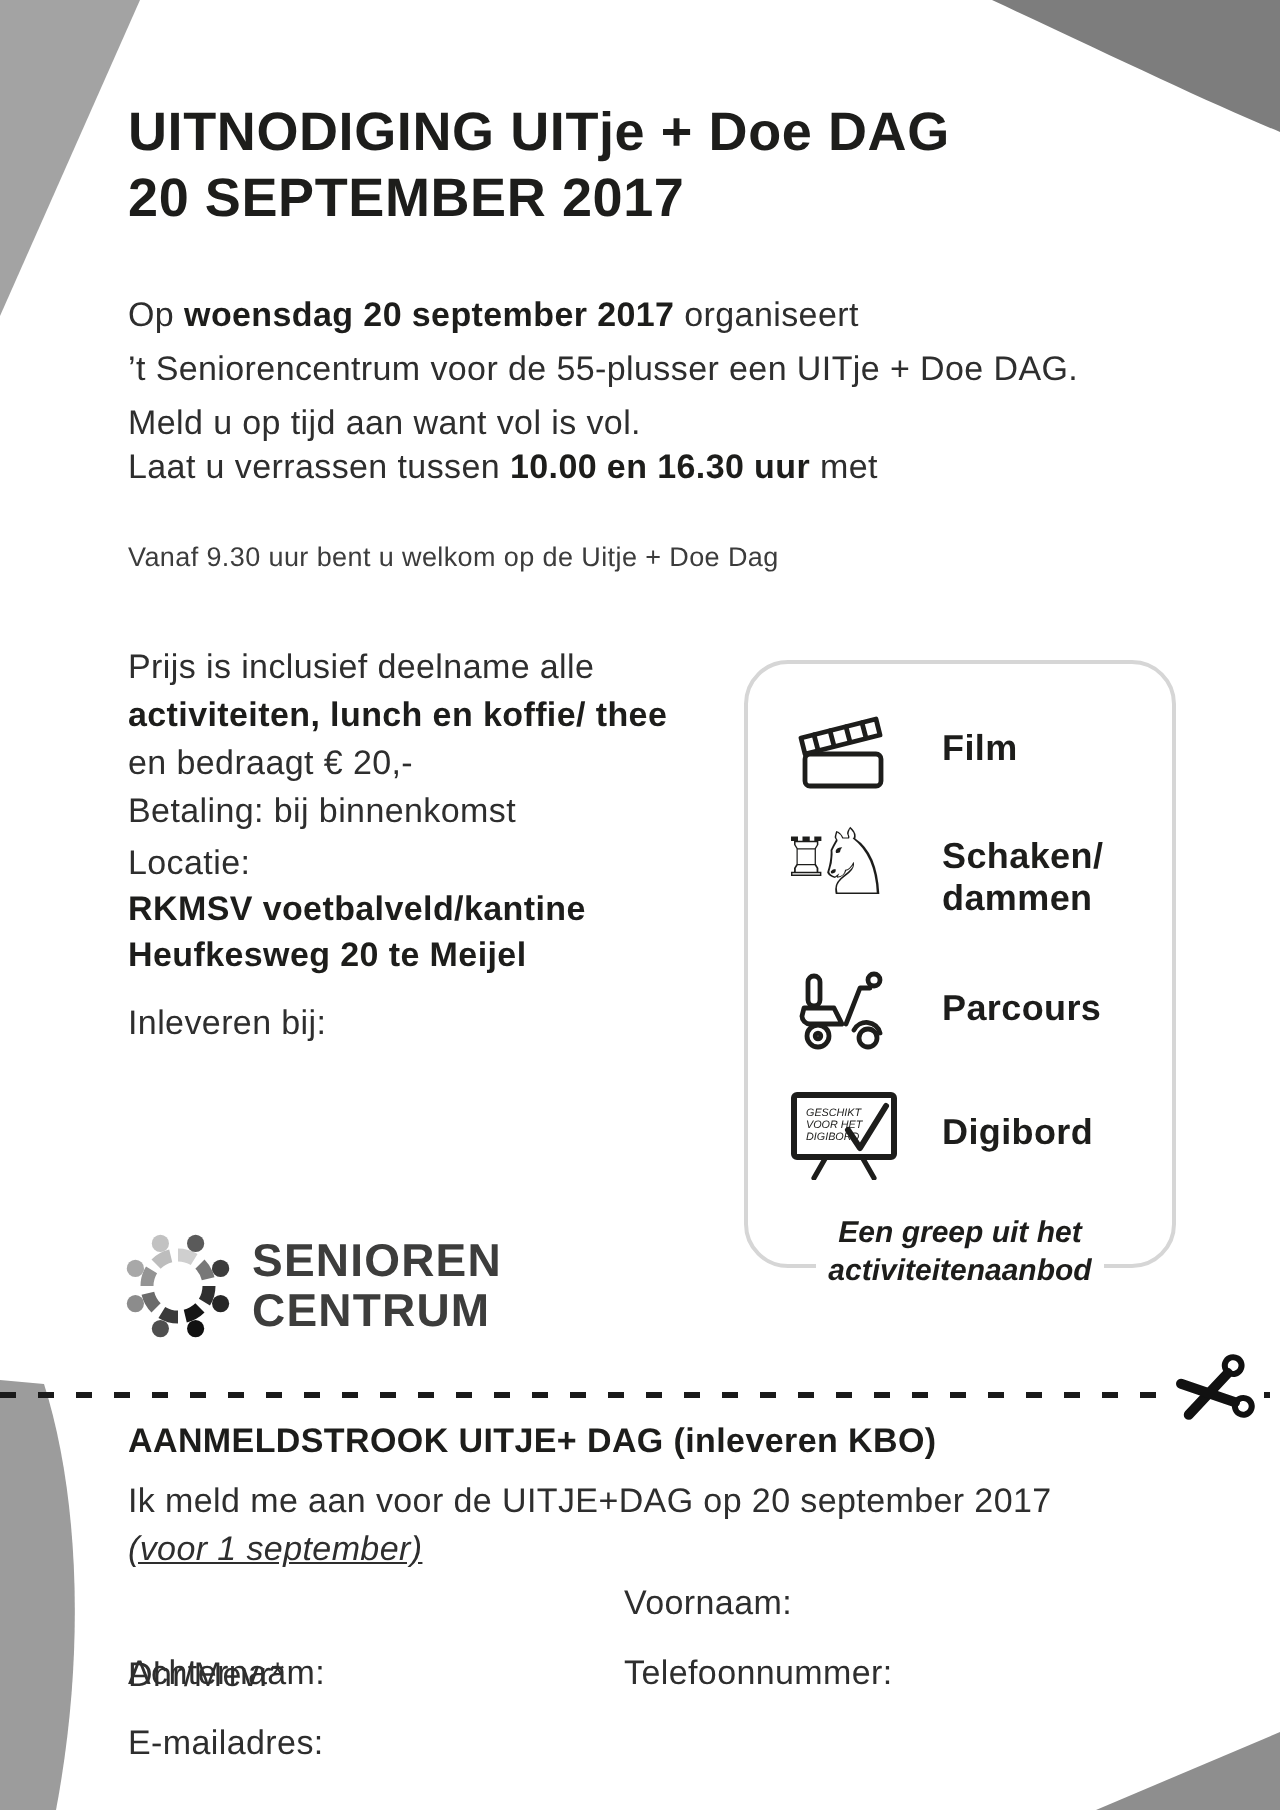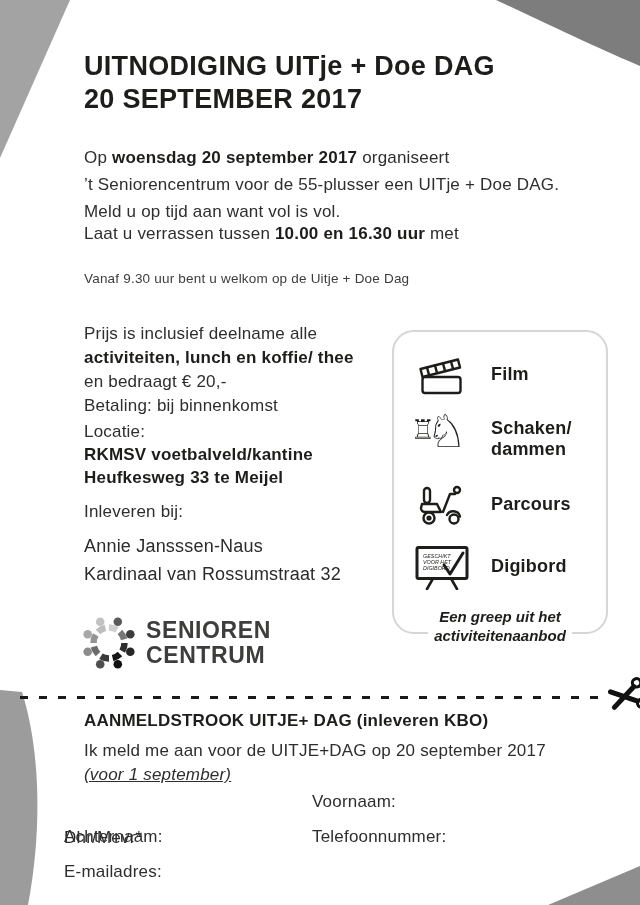--- a/index.html
+++ b/index.html
@@ -1,19 +1,19 @@
 <!DOCTYPE html>
 <html><head>
 <meta charset="utf-8">
 <style>
   html,body{margin:0;padding:0;background:#fff;}
   .page{position:relative;width:640px;height:905px;background:#ffffff;overflow:hidden;
         font-family:"Liberation Sans",sans-serif;color:#333;}
   .deco-svg{position:absolute;left:0;top:0;z-index:0;}
-  .layer{position:absolute;z-index:1;margin-left:20px;}
+  .layer{position:absolute;z-index:1;}
 
   .title{left:64px;top:50px;font-size:27px;font-weight:bold;color:#1d1d1b;
          line-height:33px;letter-spacing:.3px;}
   .para{left:64px;font-size:17px;line-height:27px;color:#2e2e2e;letter-spacing:.2px;}
   .p1{top:144px;} .p2{top:220px;}
   .note{left:64px;top:271px;font-size:13.5px;color:#3c3c3c;letter-spacing:.2px;}
 
   .block{left:64px;font-size:17px;line-height:24px;color:#2e2e2e;letter-spacing:.2px;}
   .price{top:322px;} .location{top:420px;line-height:23px;} .handin{top:500px;}
   .contact{top:532px;font-size:18px;line-height:28px;color:#2b2b2b;}
@@ -78,29 +78,25 @@
   <div class="layer block price">
     <div>Prijs is inclusief deelname alle</div>
     <div class="bold">activiteiten, lunch en koffie/ thee</div>
     <div>en bedraagt € 20,-</div>
     <div>Betaling: bij binnenkomst</div>
   </div>
 
   <div class="layer block location">
     <div>Locatie:</div>
     <div class="bold">RKMSV voetbalveld/kantine</div>
-    <div class="bold">Heufkesweg 33 te Meijel</div>
+    <div class="bold">Heufkesweg 20 te Meijel</div>
   </div>
 
   <div class="layer block handin">Inleveren bij:</div>
 
-  <div class="layer block contact">
-    <div>Annie Jansssen-Naus</div>
-    <div>Kardinaal van Rossumstraat 32</div>
-  </div>
 
   <div class="layer panel">
 
     <svg class="act-icon" style="left:24px;top:24px;" width="48" height="42" viewBox="0 0 48 42">
       <g fill="none" stroke="#1d1d1b" stroke-width="2.4" stroke-linejoin="round" stroke-linecap="round">
         <rect x="4.5" y="21" width="38" height="16" rx="2.5"></rect>
         <path d="M4.5,21 L42,11.5 L40,3.5 L2.5,13 Z"></path>
         <path d="M11,18.9 L9,11.4"></path>
           <path d="M19,16.9 L17,9.4"></path>
         <path d="M27,14.9 L25,7.4"></path>

